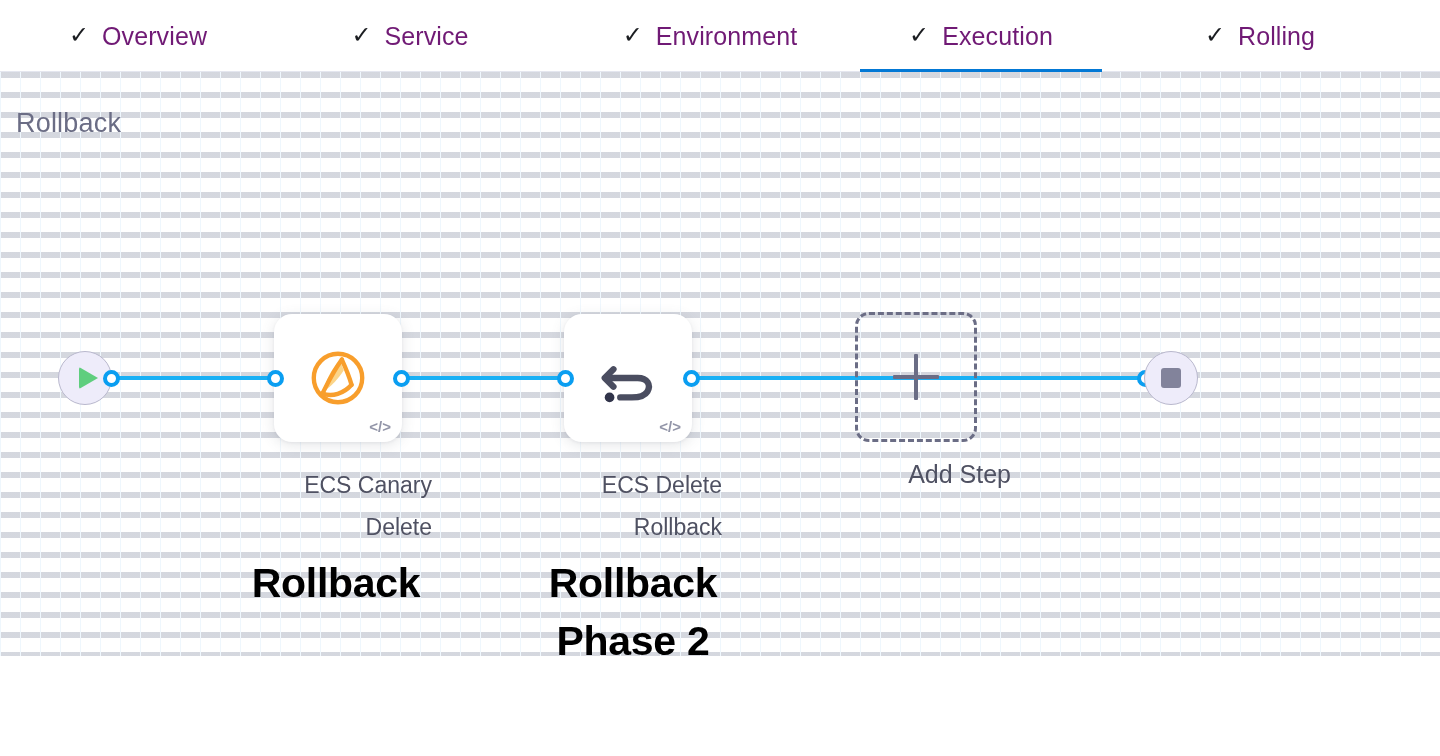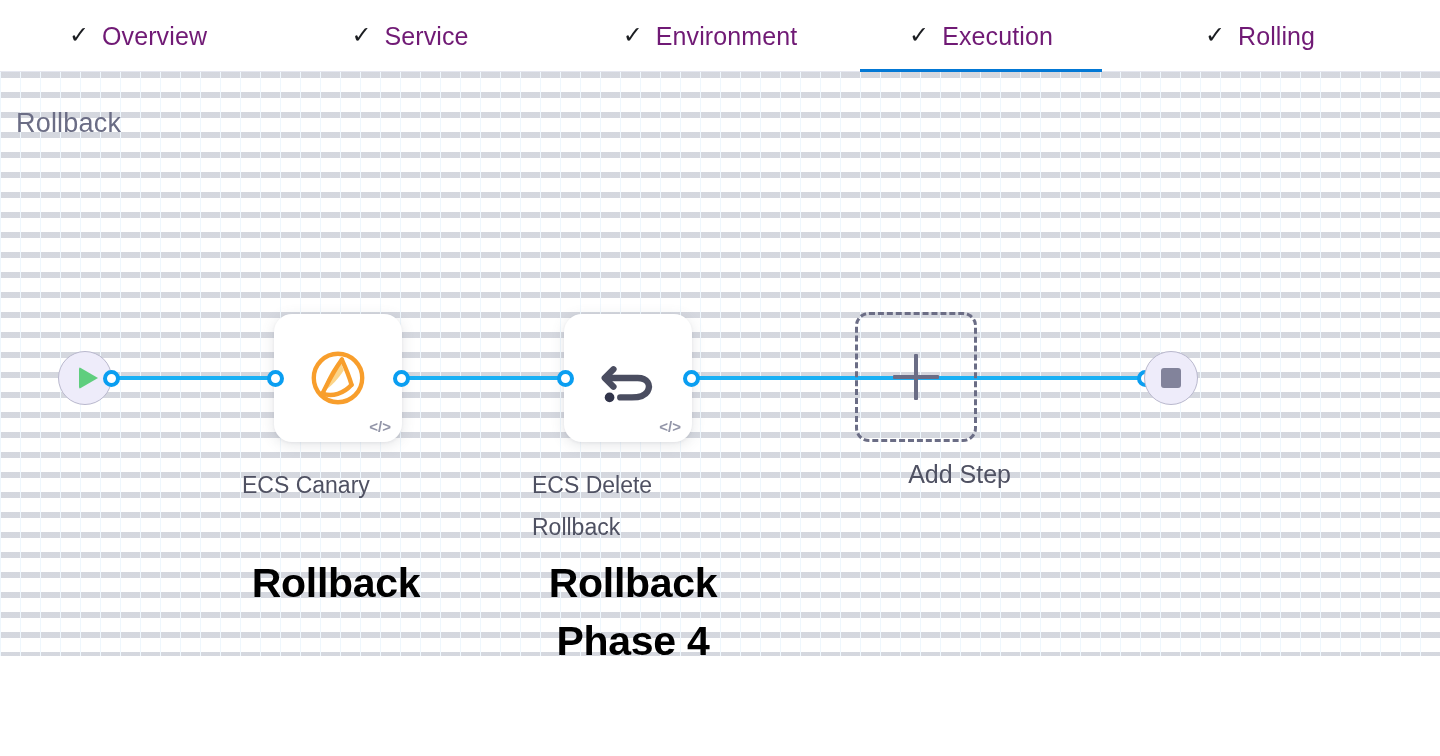--- a/index.html
+++ b/index.html
@@ -190,21 +190,21 @@
     position: absolute;
     background: #6b6d85;
     border-radius: 1px;
   }
   .plus::before { left: 0; right: 0; top: 21px; height: 4px; }
   .plus::after  { top: 0; bottom: 0; left: 21px; width: 4px; }
 
   .node-label {
     position: absolute;
     width: 190px;
-    text-align: left;
+    text-align: right;
     font-size: 23px;
     line-height: 42px;
     color: #4f5162;
     top: 392px;
   }
   .add-label {
     position: absolute;
     width: 190px;
     text-align: right;
     font-size: 25px;
@@ -283,20 +283,21 @@
           <path d="M16 48 C26 52 38 48 46 39" fill="none" stroke="#f89e2c" stroke-width="4.5" stroke-linecap="round"></path>
           <path d="M36 13 C41 24 44 32 46 39" fill="none" stroke="#f89e2c" stroke-width="4.5" stroke-linecap="round"></path>
         </svg>
       </span>
       <span class="code-badge">&lt;/&gt;</span>
     </div>
     <div class="dot" style="left:267px;"></div>
     <div class="dot" style="left:393px;"></div>
     <div class="node-label" style="left:242px;">
       <div>ECS Canary</div>
+      <div>Delete</div>
     </div>
 
     <div class="step-card" style="left:564px;">
       <span>
         <svg width="64" height="62" viewBox="0 0 66 62">
           <path d="M18 22 L9 31 L18 40" fill="none" stroke="#4a4d60" stroke-width="6.5" stroke-linecap="round" stroke-linejoin="round"></path>
           <path d="M10 31 L43 31 C53 31 57 38 53 45 C50 50 44 51 37 51 L25 51" fill="none" stroke="#4a4d60" stroke-width="6.5" stroke-linecap="round" stroke-linejoin="round"></path>
           <circle cx="14" cy="51" r="5" fill="#31344a"></circle>
         </svg>
       </span>
@@ -317,17 +318,17 @@
     <div class="dot" style="left:1137px;"></div>
     <div class="terminal" style="left:1144px;">
       <span class="stop-sq"></span>
     </div>
 
     <div class="annotation" style="left:186px;">
       <div>Rollback</div>
     </div>
     <div class="annotation" style="left:483px;">
       <div>Rollback</div>
-      <div>Phase 4</div>
+      <div>Phase 2</div>
     </div>
 
   </div>
 </div>
 
 </body></html>

